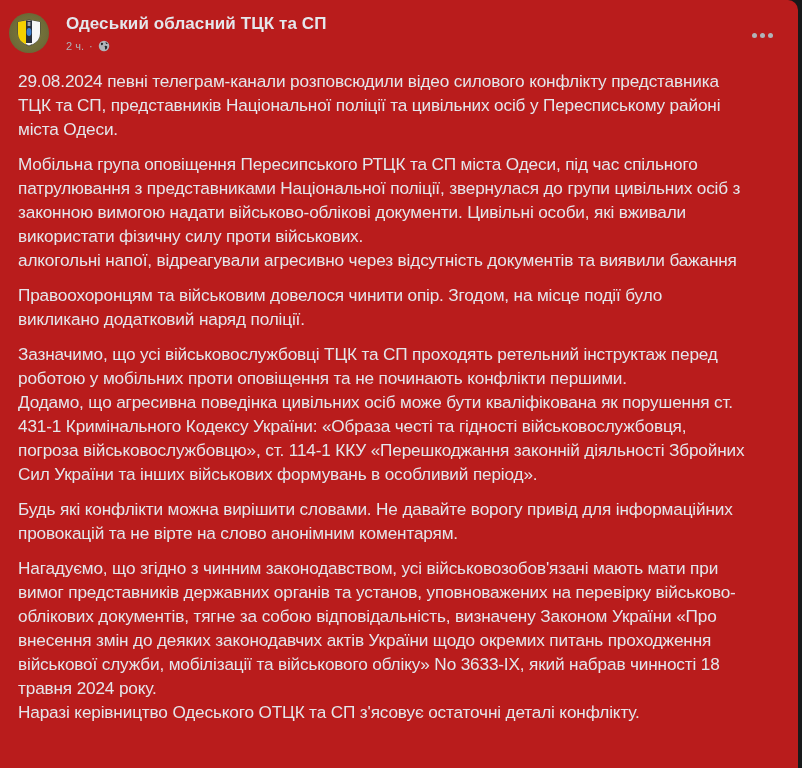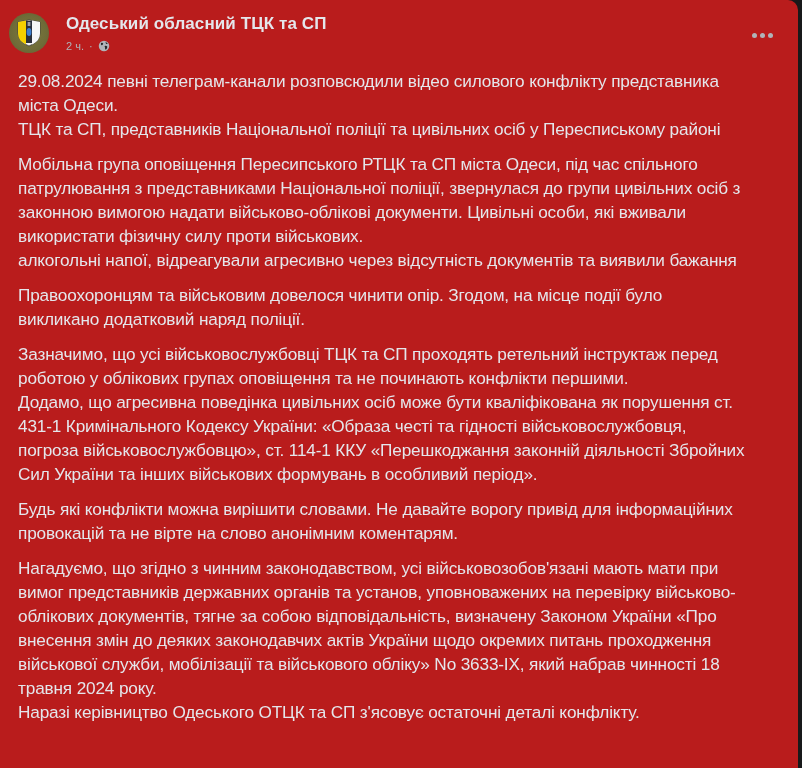--- a/index.html
+++ b/index.html
@@ -125,37 +125,37 @@
     <div class="more-button">
       <span></span>
       <span></span>
       <span></span>
     </div>
   </div>
 
   <div class="body">
     <p>
       <span class="line">29.08.2024 певні телеграм-канали розповсюдили відео силового конфлікту представника</span>
+      <span class="line">ТЦК та СП, представників Національної поліції та цивільних осіб у Переспиському районі</span>
       <span class="line">міста Одеси.</span>
-      <span class="line">ТЦК та СП, представників Національної поліції та цивільних осіб у Переспиському районі</span>
     </p>
     <p>
       <span class="line">Мобільна група оповіщення Пересипського РТЦК та СП міста Одеси, під час спільного</span>
       <span class="line">патрулювання з представниками Національної поліції, звернулася до групи цивільних осіб з</span>
       <span class="line">законною вимогою надати військово-облікові документи. Цивільні особи, які вживали</span>
       <span class="line">використати фізичну силу проти військових.</span>
       <span class="line">алкогольні напої, відреагували агресивно через відсутність документів та виявили бажання</span>
     </p>
     <p>
       <span class="line">Правоохоронцям та військовим довелося чинити опір. Згодом, на місце події було</span>
       <span class="line">викликано додатковий наряд поліції.</span>
     </p>
     <p>
       <span class="line">Зазначимо, що усі військовослужбовці ТЦК та СП проходять ретельний інструктаж перед</span>
-      <span class="line">роботою у облікових групах оповіщення та не починають конфлікти першими.</span>
+      <span class="line">роботою у мобільних проти оповіщення та не починають конфлікти першими.</span>
       <span class="line">Додамо, що агресивна поведінка цивільних осіб може бути кваліфікована як порушення ст.</span>
       <span class="line">431-1 Кримінального Кодексу України: «Образа честі та гідності військовослужбовця,</span>
       <span class="line">погроза військовослужбовцю», ст. 114-1 ККУ «Перешкоджання законній діяльності Збройних</span>
       <span class="line">Сил України та інших військових формувань в особливий період».</span>
     </p>
     <p>
       <span class="line">Будь які конфлікти можна вирішити словами. Не давайте ворогу привід для інформаційних</span>
       <span class="line">провокацій та не вірте на слово анонімним коментарям.</span>
     </p>
     <p>

